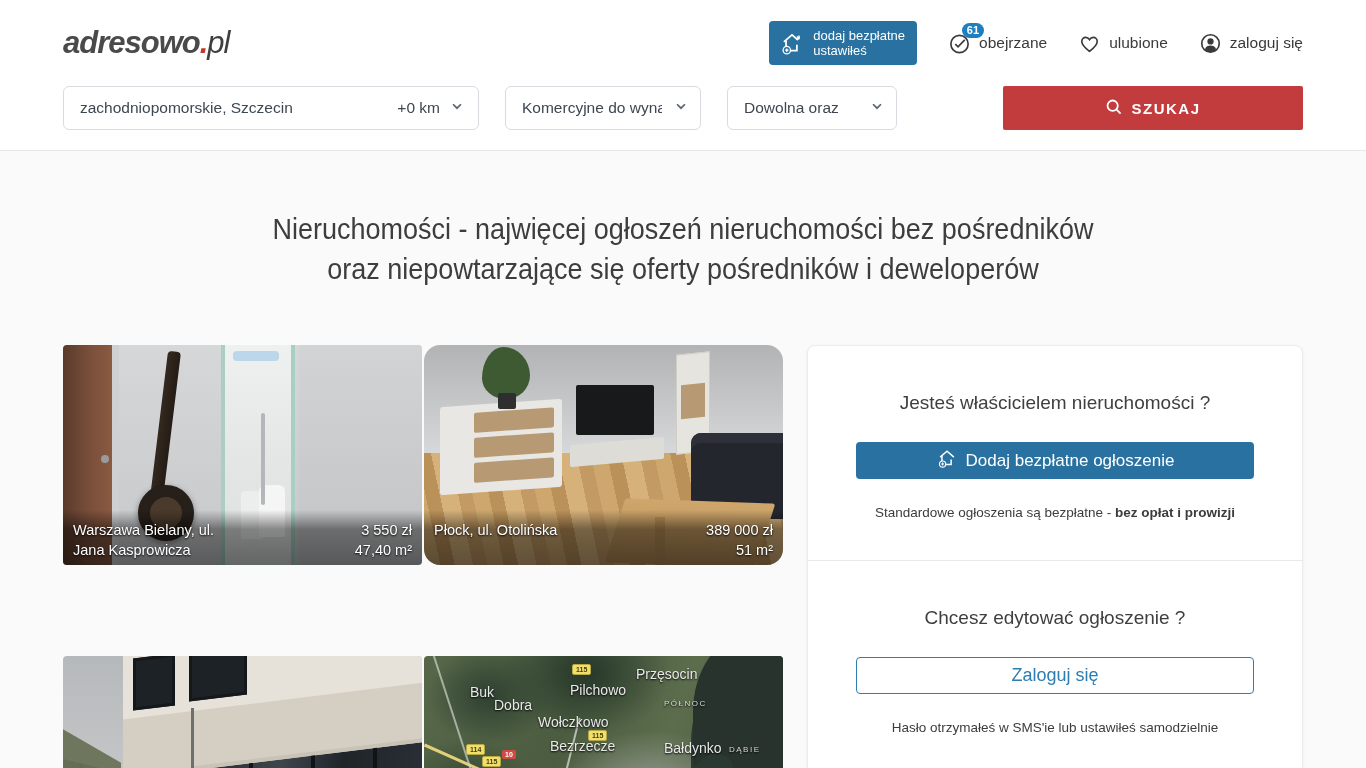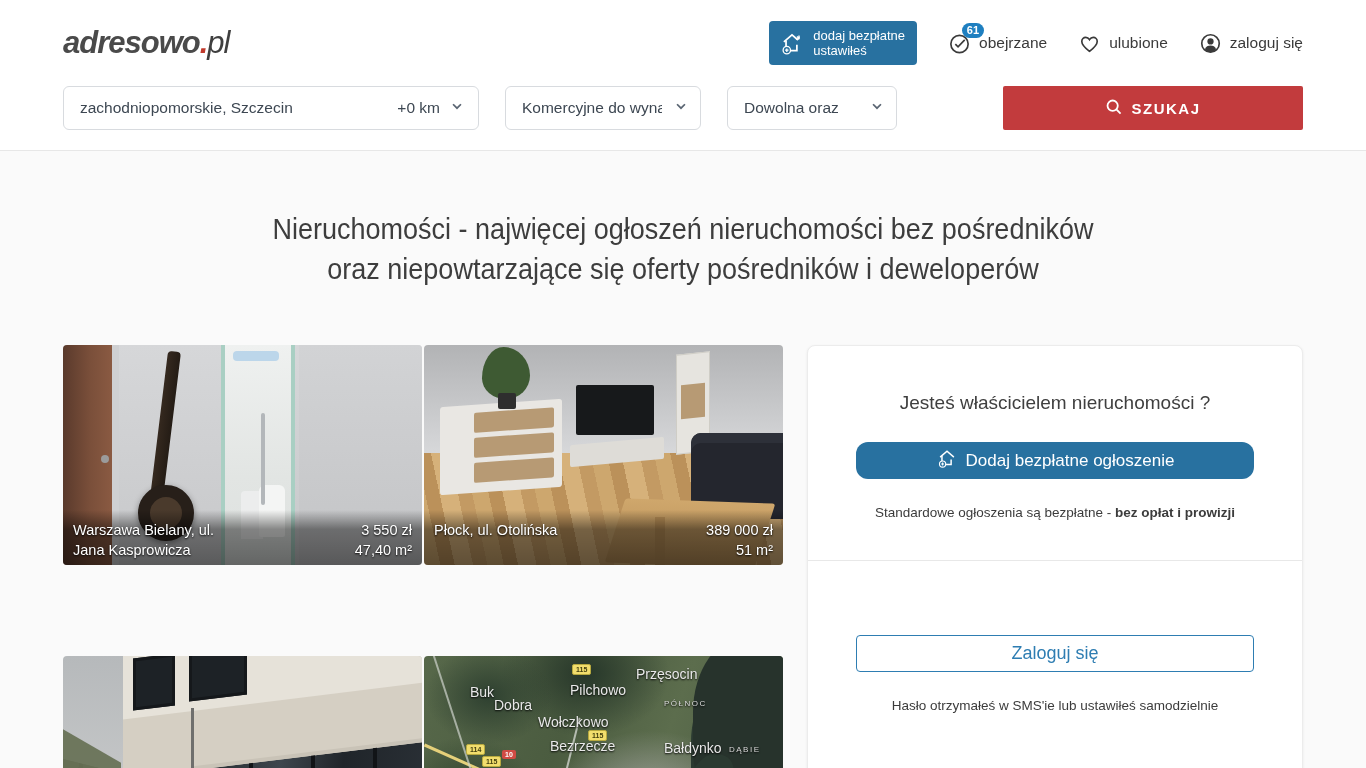--- a/index.html
+++ b/index.html
@@ -70,21 +70,21 @@
               border-radius:6px 6px 2px 2px; box-shadow:-20px 4px 0 -2px #eceded; }
   .s1-handle { position:absolute; left:198px; top:68px; width:4px; height:92px; background:#b3b7ba; border-radius:2px; }
   .s1-sax-body { position:absolute; left:96px; top:6px; width:13px; height:148px;
                  background:linear-gradient(90deg,#35291f,#241c15); transform:rotate(7deg); border-radius:4px; }
   .s1-sax-bell { position:absolute; left:75px; top:140px; width:56px; height:56px; border-radius:50%;
                  border:12px solid #271f19; background:#4a3a2c; box-shadow:0 2px 6px rgba(0,0,0,.4); }
   .s1-wall-right { position:absolute; right:0; top:0; bottom:0; width:123px;
                  background:linear-gradient(180deg,#d2d3d5,#c3c4c6); }
 
   
-  .scene-room { background:linear-gradient(180deg,#b2b3b5,#d9dadc 52%,#d9dadc 52%); }
+  .scene-room { background:linear-gradient(180deg,#b2b3b5,#d9dadc 52%,#d9dadc 52%);border-radius:16px; }
   .s2-floor { position:absolute; left:0; right:0; bottom:0; height:112px;
               background:repeating-linear-gradient(78deg,#cda76e 0 16px,#bb915a 16px 30px,#d6b17a 30px 48px,#c39a63 48px 62px); }
   .s2-sideboard { position:absolute; left:16px; top:58px; width:122px; height:88px; background:#e9e7e3;
               border-radius:3px; transform:skewY(-4deg); padding:8px 8px 8px 34px; }
   .s2-drawer { display:block; height:20px; margin-bottom:5px; background:#b79a74; border-radius:2px; }
   .s2-plant { position:absolute; left:58px; top:2px; width:48px; height:52px; background:#3e5a33;
               border-radius:45% 55% 50% 50%/60% 55% 45% 40%; }
   .s2-pot { position:absolute; left:74px; top:48px; width:18px; height:16px; background:#2e2e2e; border-radius:2px; }
   .s2-tv { position:absolute; left:152px; top:40px; width:78px; height:50px; background:#17191b; border-radius:2px; }
   .s2-bench { position:absolute; left:146px; top:96px; width:94px; height:22px; background:#dedcd7;
@@ -136,21 +136,21 @@
   .map-badge { position:absolute; font-size:7px; font-weight:bold; padding:1px 3px; border-radius:2px; }
   .badge-yellow { background:#f2de6d; color:#44400f; border:1px solid #b7a93f; }
   .badge-red { background:#d14b44; color:#fff; }
 
   
   .sidebar { flex:1; background:#fff; border:1px solid #ececec; border-radius:8px;
              box-shadow:0 1px 3px rgba(0,0,0,.07); height:620px; }
   .side-section { padding:46px 48px 40px; }
   .side-title { font-size:19px; font-weight:400; color:#3f3f3f; text-align:center; }
   .side-btn-primary { display:flex; align-items:center; justify-content:center; gap:8px; width:100%;
-             margin-top:28px; height:37px; background:#2871a0; color:#fff; border:none; border-radius:12px;
+             margin-top:28px; height:37px; background:#2871a0; color:#fff; border:none; border-radius:4px;
              font-size:17px; cursor:pointer; font-family:"Liberation Sans", sans-serif; }
   .side-btn-outline { display:flex; align-items:center; justify-content:center; width:100%;
              margin-top:28px; height:37px; background:#fff; color:#2e7db2; border:1px solid #2e7db2;
              border-radius:4px; font-size:18px; cursor:pointer; font-family:"Liberation Sans", sans-serif; }
   .side-note { margin-top:26px; text-align:center; font-size:13.5px; color:#3c3c3c; }
   .side-note b { font-weight:bold; }
   .side-divider { border-top:1px solid #e8e8e8; }
 </style>
 </head>
 <body>
@@ -366,20 +366,21 @@
               </svg>
             </span>
             <span>Dodaj bezpłatne ogłoszenie</span>
           </button>
           <div class="side-note"><span>Standardowe ogłoszenia są bezpłatne - </span><b>bez opłat i prowizji</b></div>
         </div>
 
         <div class="side-divider"></div>
 
         <div class="side-section">
+          <div class="side-title">Chcesz edytować ogłoszenie ?</div>
           <button class="side-btn-outline">
             <span>Zaloguj się</span>
           </button>
           <div class="side-note">Hasło otrzymałeś w SMS'ie lub ustawiłeś samodzielnie</div>
         </div>
       </div>
     </div>
   </div>
 </div>
 

